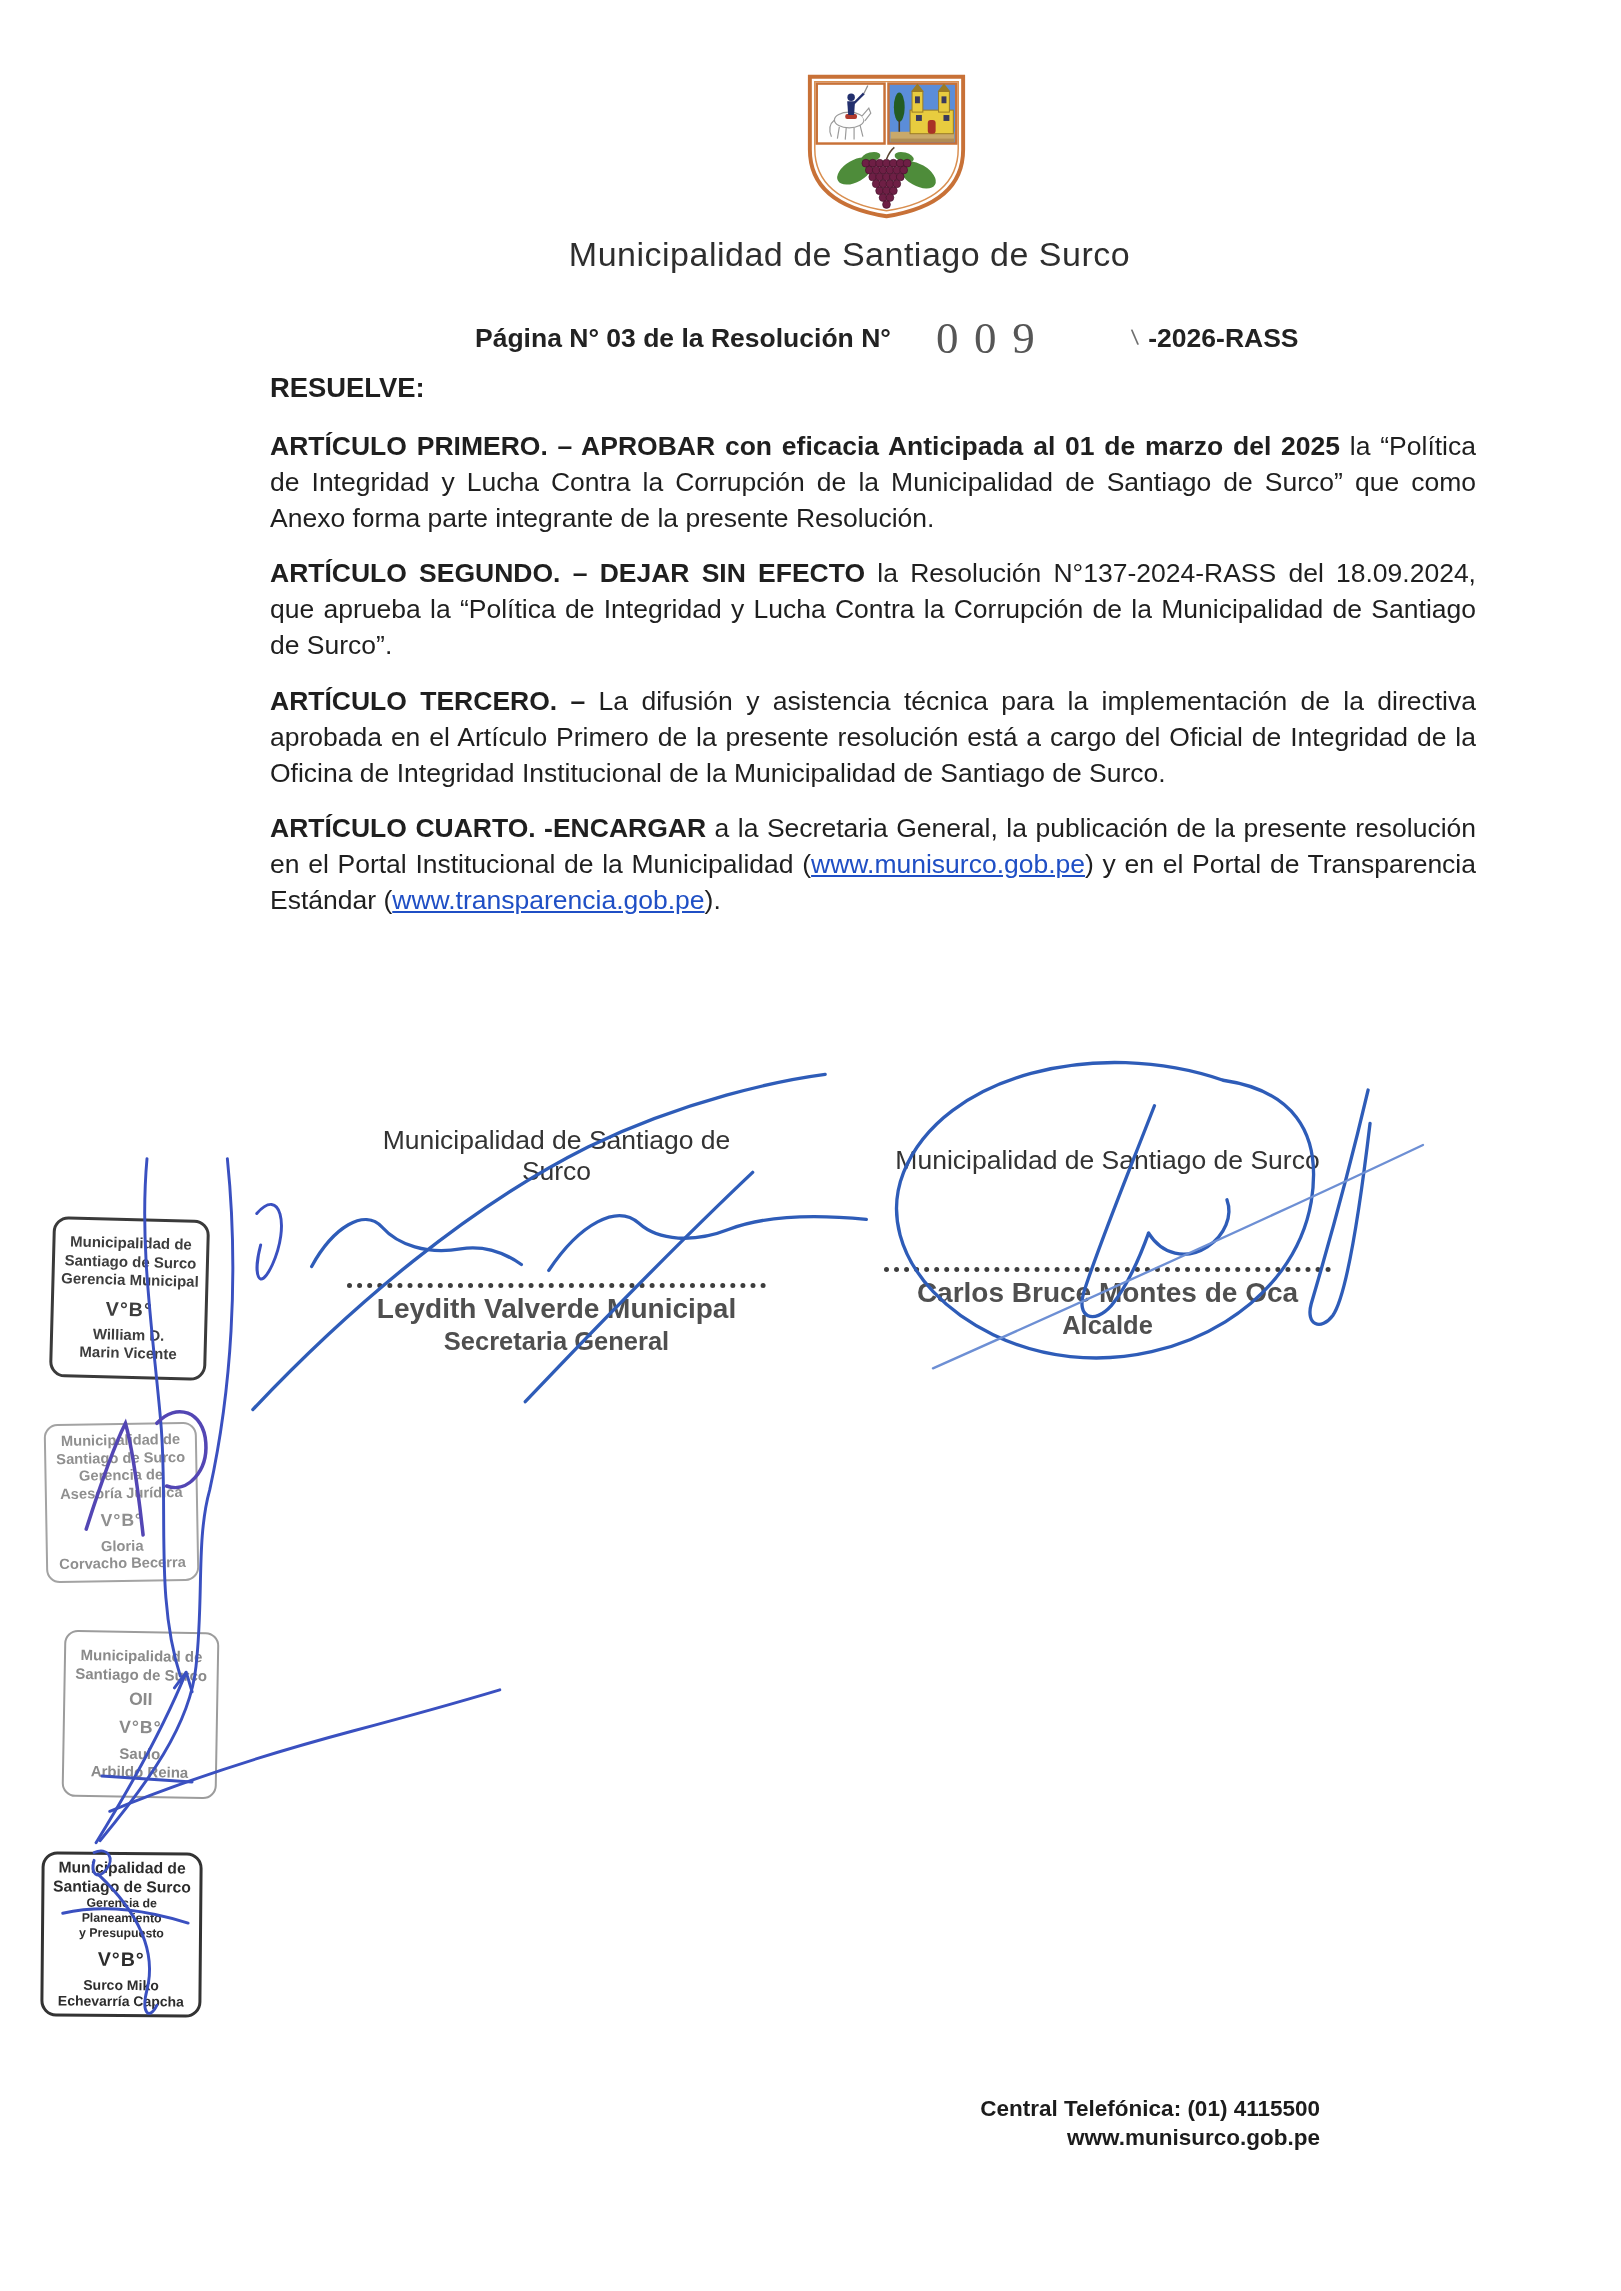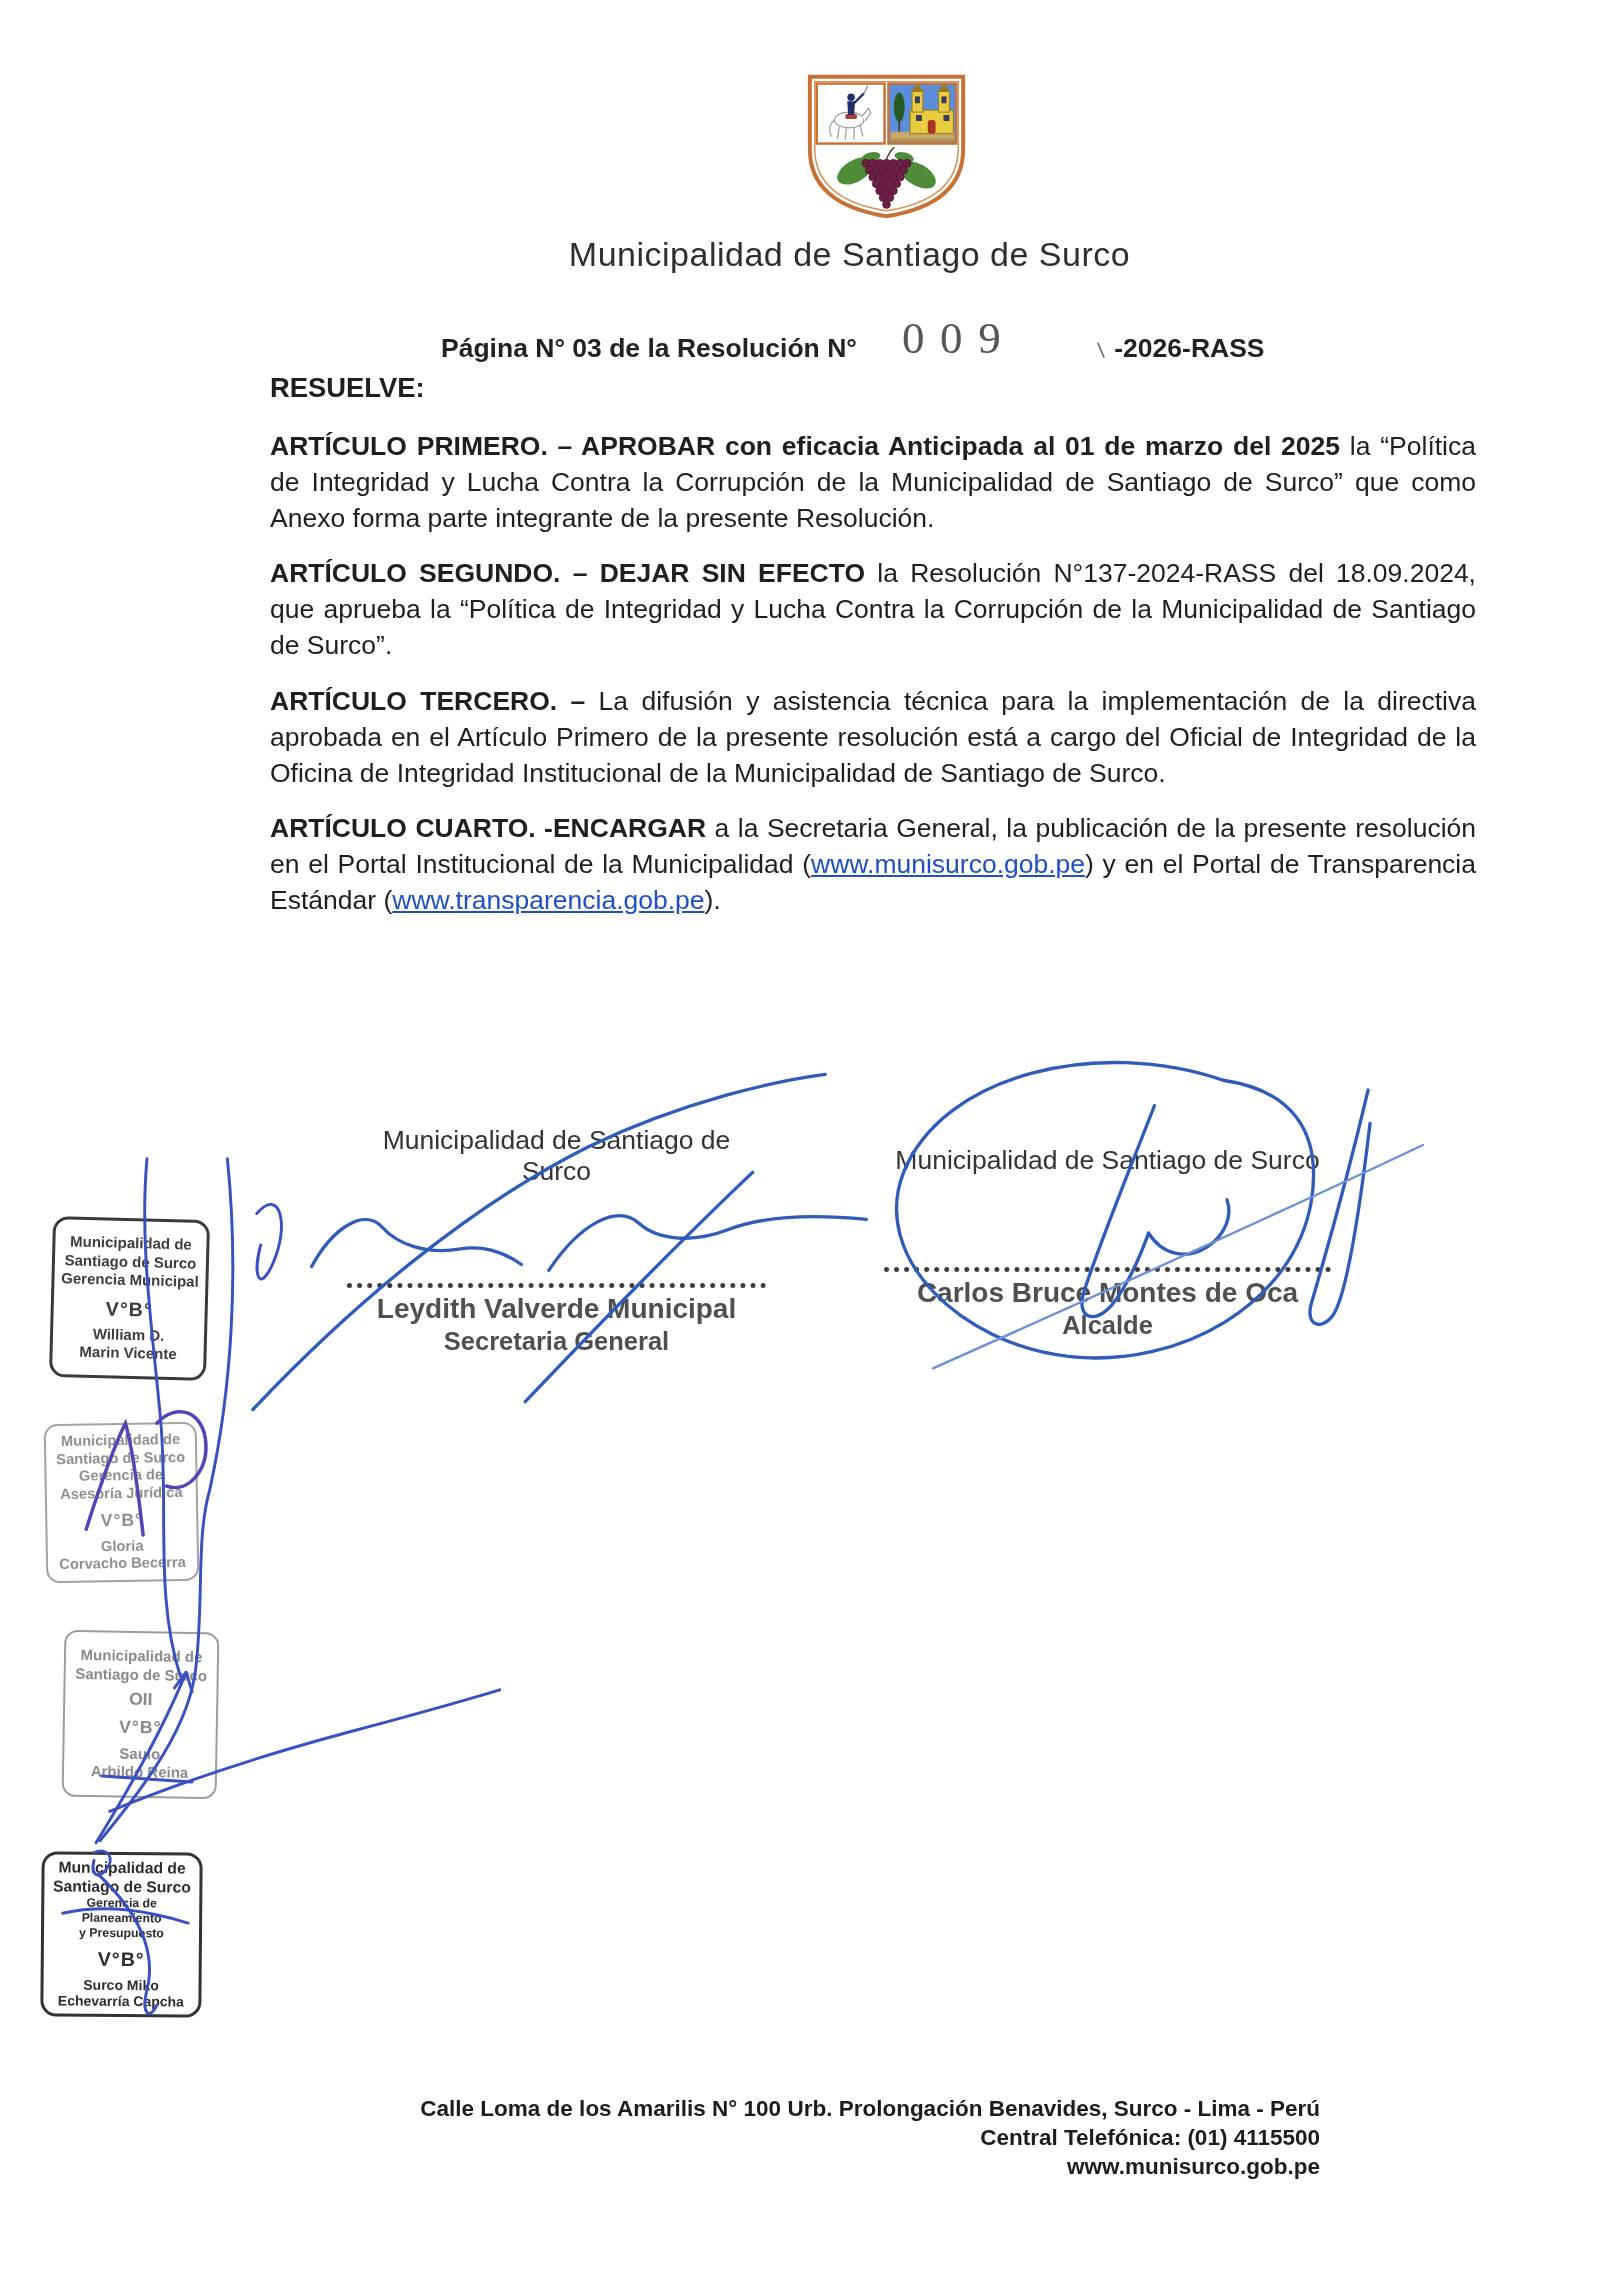--- a/index.html
+++ b/index.html
@@ -2,21 +2,21 @@
 <html><head>
 <meta charset="utf-8">
 <style>
   html,body{margin:0;padding:0;background:#ffffff;}
   .page{position:relative;width:1487px;height:2292px;background:#fff;overflow:hidden;
         font-family:"Liberation Sans", sans-serif;color:#1f1f1f;}
   
   .crest{position:absolute;left:802px;top:69px;width:169px;height:153px;}
   .org-title{position:absolute;top:235px;left:39px;width:1621px;margin:0;text-align:center;
              font-size:34px;font-weight:400;color:#2e2e2e;letter-spacing:0.5px;}
-  .page-line{position:absolute;top:312px;left:441px;display:flex;align-items:flex-end;white-space:nowrap;}
+  .page-line{position:absolute;top:312px;left:475px;display:flex;align-items:center;white-space:nowrap;}
   .pl-prefix,.pl-suffix{font-size:26.5px;font-weight:bold;color:#222;}
   .pl-number{margin-left:45px;font-family:Liberation Serif, serif;font-size:45px;
              font-weight:400;color:#565656;letter-spacing:15.7px;}
   .pl-mark{margin-left:82px;font-size:21.6px;color:#6f6f6f;transform:rotate(-8deg);}
   .pl-suffix{margin-left:9.8px;}
   
   .content{position:absolute;top:372px;left:270px;width:1206px;}
   .content p{margin:0;}
   .bold{font-weight:bold;}
   .resuelve{font-size:27.4px;font-weight:bold;margin:0 0 23.5px 0 !important;}
@@ -205,21 +205,20 @@
     <span>Municipalidad de</span>
     <span>Santiago de Surco</span>
     <span class="small">Gerencia de Planeamiento</span>
     <span class="small">y Presupuesto</span>
     <span class="vb">V°B°</span>
     <span class="names">Surco Miko</span>
     <span class="names">Echevarría Capcha</span>
   </div>
 
   <div class="footer">
-    <div>Calle Loma de los Amarilis N° 100 Urb. Prolongación Benavides, Surco - Lima - Perú</div>
     <div>Central Telefónica: (01) 4115500</div>
     <div>www.munisurco.gob.pe</div>
   </div>
 
   <svg class="ink" width="1470" height="1108" viewBox="0 1050 1500 1130" xmlns="http://www.w3.org/2000/svg" fill="none" stroke-linecap="round">
 
     <g stroke="#2e5cb8" stroke-width="3.4">
       <path d="M258 1438 C360 1330 480 1230 600 1170 C700 1122 796 1102 842 1096"></path>
       <path d="M318 1292 C340 1252 372 1232 390 1252 C406 1270 436 1280 470 1274 C495 1270 515 1278 532 1290"></path>
       <path d="M560 1296 C592 1248 630 1228 652 1248 C672 1266 708 1268 744 1254 C776 1242 824 1238 884 1244"></path>

